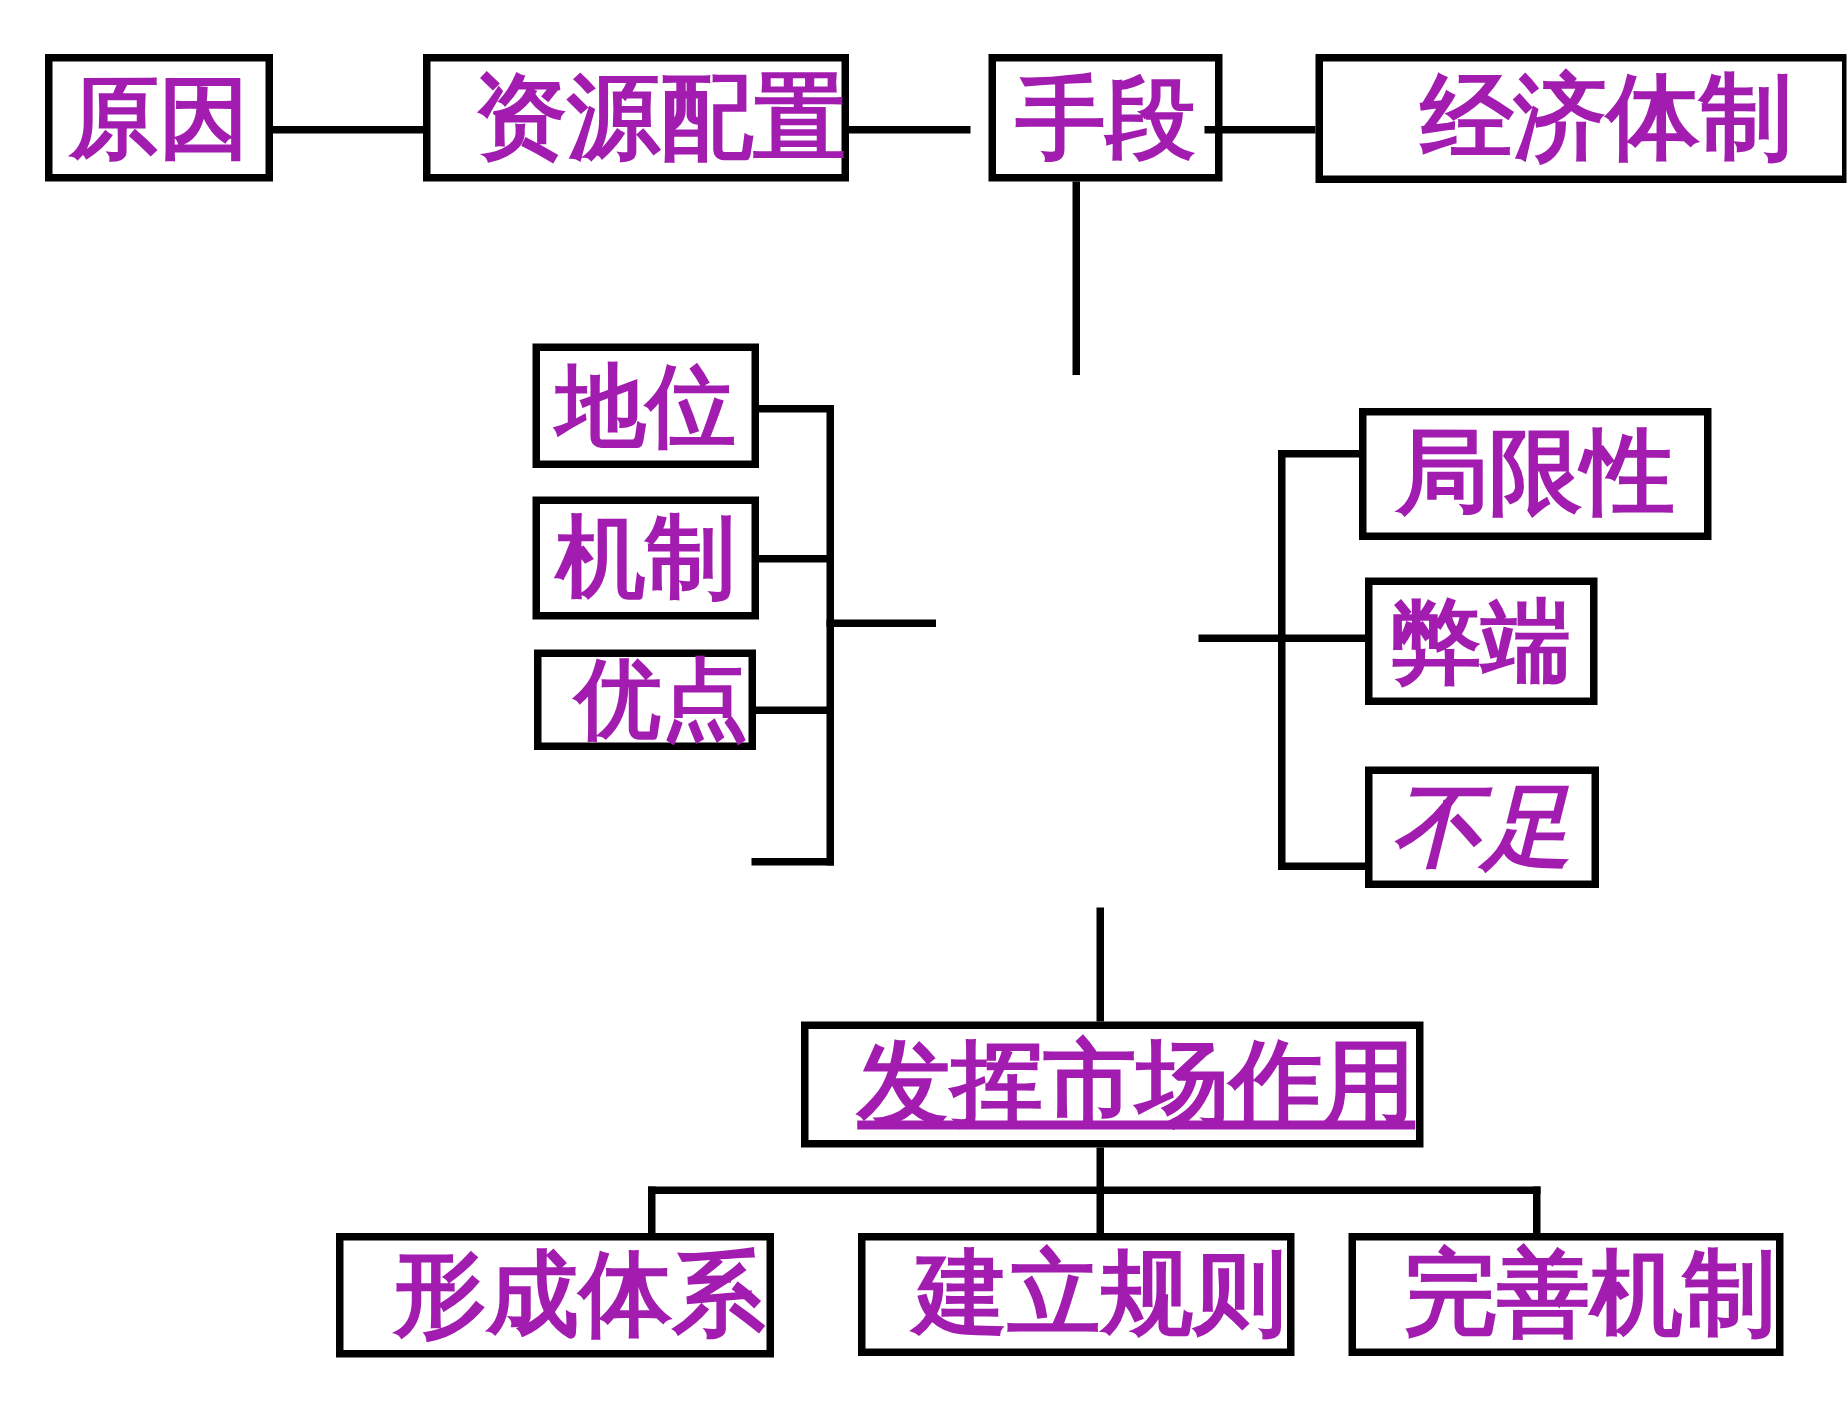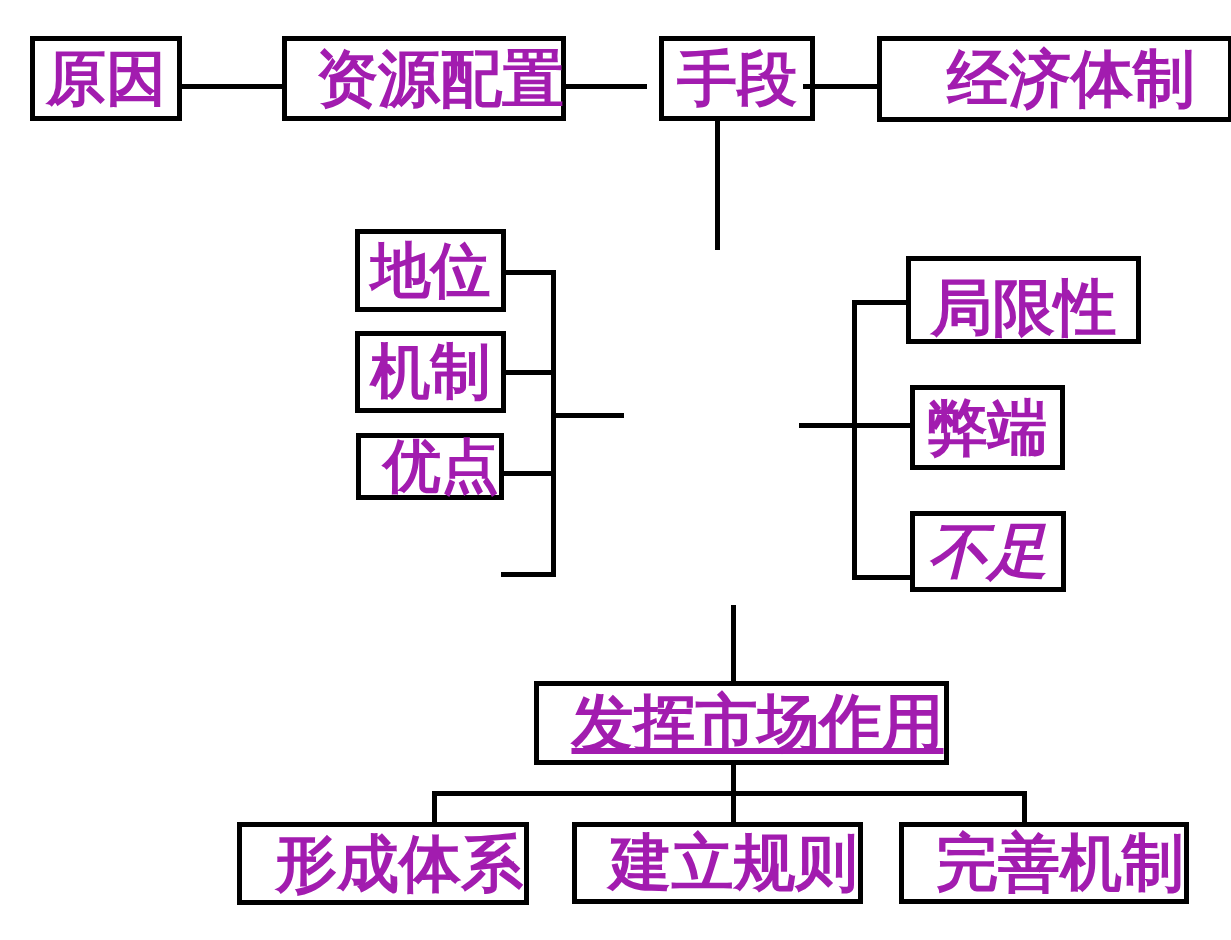--- a/index.html
+++ b/index.html
@@ -59,34 +59,34 @@
     <span>地位</span>
   </div>
   <div class="node" style="left:355px; top:331px; width:151px; height:82px;">
     <span>机制</span>
   </div>
   <div class="node" style="left:356px; top:433px; width:148px; height:67px; font-size:58px;justify-content:flex-end;">
     <span>优点</span>
   </div>
 
 
-  <div class="node small3" style="left:906px; top:256px; width:235px; height:88px;align-items:flex-end;">
+  <div class="node small3" style="left:906px; top:272px; width:235px; height:88px;">
     <span>局限性</span>
   </div>
   <div class="node" style="left:910px; top:385px; width:155px; height:85px;">
     <span>弊端</span>
   </div>
   <div class="node" style="left:910px; top:511px; width:156px; height:81px;font-style:italic;">
     <span>不足</span>
   </div>
 
   <div class="node wide" style="left:534px; top:681px; width:415px; height:84px;text-decoration:underline;">
     <span>发挥市场作用</span>
   </div>
-  <div class="node wide" style="left:237px; top:822px; width:292px; height:83px;">
+  <div class="node wide" style="left:224px; top:822px; width:292px; height:83px;">
     <span>形成体系</span>
   </div>
   <div class="node wide" style="left:572px; top:822px; width:291px; height:82px;">
     <span>建立规则</span>
   </div>
   <div class="node wide" style="left:899px; top:822px; width:290px; height:82px;">
     <span>完善机制</span>
   </div>
 
   <div class="edge" style="left:182px; top:84px; width:100px; height:5px;"></div>

